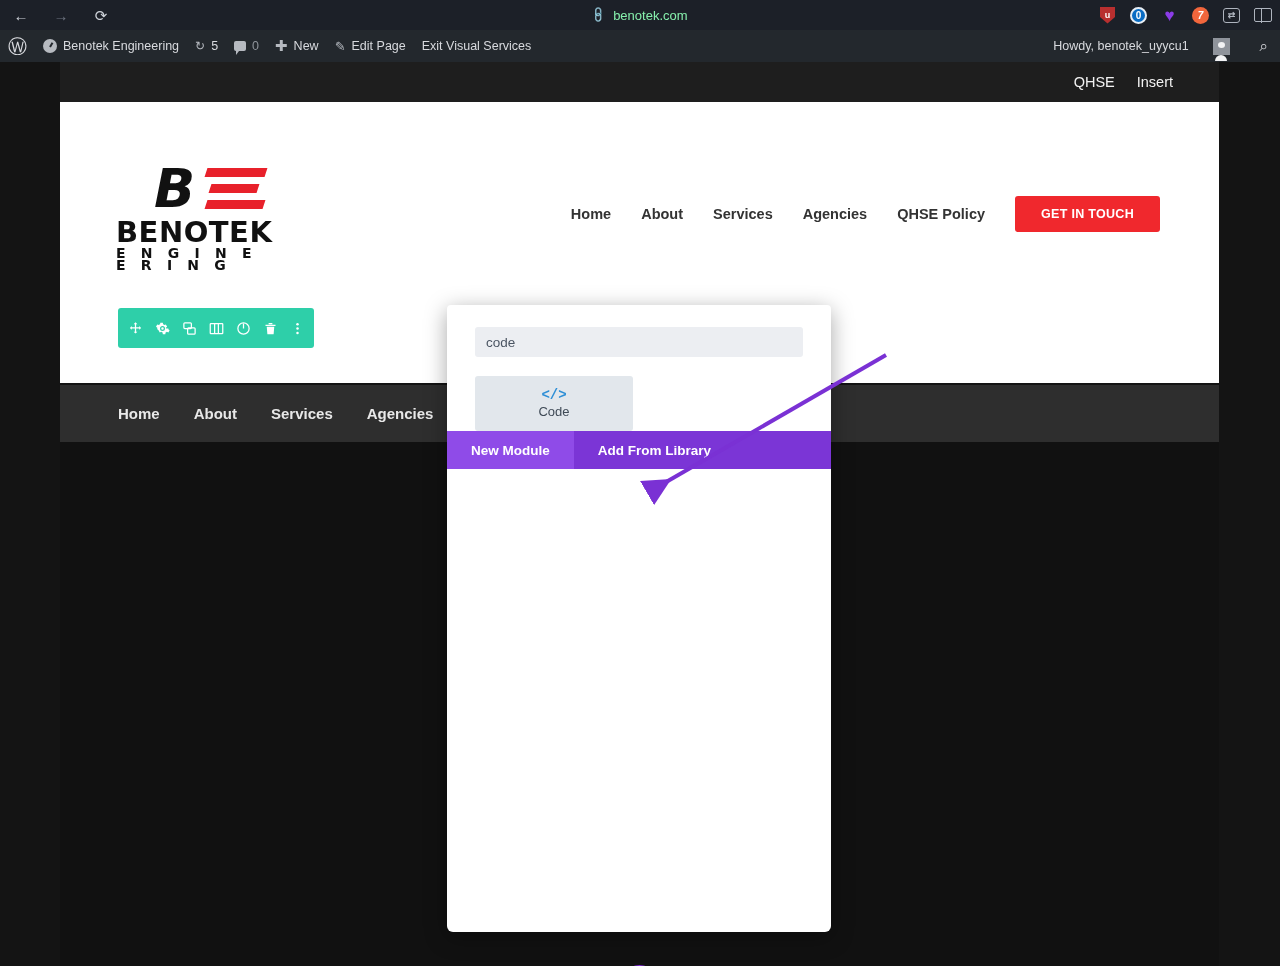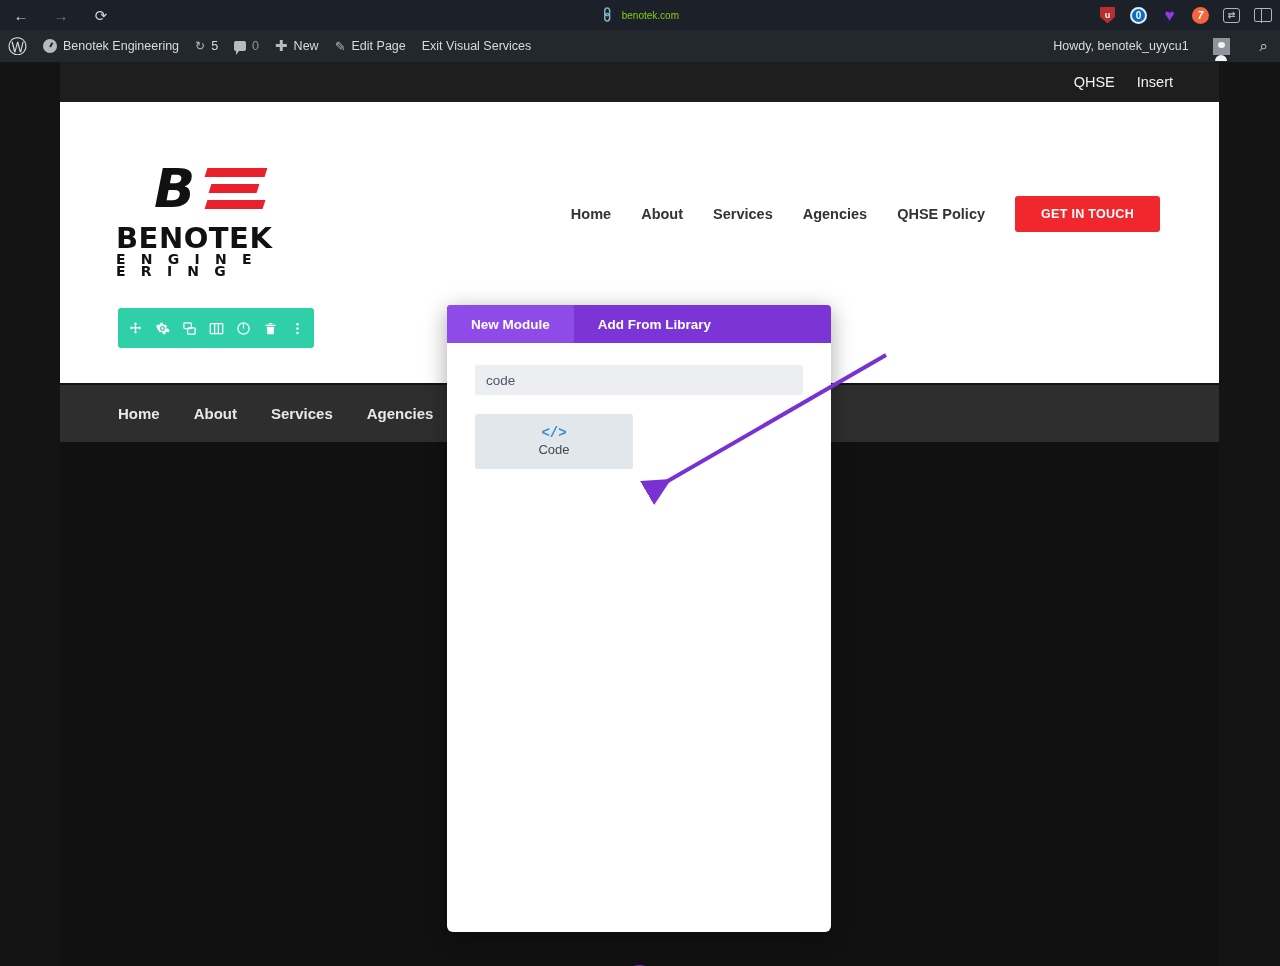--- a/index.html
+++ b/index.html
@@ -22,21 +22,21 @@
     color: #cfd3da; font-size: 15px; line-height: 1;
   }
   .nav-btn.dim { color: #6e7480; }
   .url-wrap {
     position: absolute; left: 0; right: 0; top: 0; height: 30px;
     display: flex; align-items: center; justify-content: center; gap: 7px;
     pointer-events: none;
   }
   .url-wrap > * { pointer-events: auto; }
   .url-icon { color: #9aa0aa; font-size: 11px; transform: rotate(-45deg); display:inline-block; }
-  .url-text { color: #84cc16; font-size: 10px; }
+  .url-text { color: #86efac; font-size: 13px; }
   .chrome-right {
     position: absolute; right: 8px; top: 0; height: 30px;
     display: flex; align-items: center; gap: 12px;
   }
   .ext { width: 19px; height: 19px; display: flex; align-items: center; justify-content: center;
          font-size: 10px; font-weight: bold; color: #fff; }
   .ext-shield {
     width: 15px; height: 17px; background: #b82f2f;
     clip-path: polygon(0 0, 100% 0, 100% 62%, 50% 100%, 0 62%);
     display: flex; align-items: center; justify-content: center;
@@ -102,21 +102,21 @@
     font-size: 54px; font-weight: 900; font-style: italic; color: #111;
     letter-spacing: -3px; line-height: 48px;
   }
   .logo-stripes { position: absolute; left: 52px; top: 3px; width: 62px; height: 44px; }
   .logo-stripes i { position: absolute; left: 0; height: 9px; background: #e8212b; display: block; }
   .logo-stripes i:nth-child(1) { top: 0; width: 60px; transform: skewX(-18deg); }
   .logo-stripes i:nth-child(2) { top: 16px; width: 48px; left: 4px; transform: skewX(-18deg); }
   .logo-stripes i:nth-child(3) { top: 32px; width: 58px; transform: skewX(-18deg); }
   .logo-name {
     font-family: "DejaVu Sans", sans-serif; font-size: 29px; font-weight: 900;
-    color: #111; letter-spacing: 0.5px; line-height: 30px; margin-top: 8px;
+    color: #111; letter-spacing: 0.5px; line-height: 30px; margin-top: 2px;
   }
   .logo-sub {
     font-family: "DejaVu Sans", sans-serif; font-size: 14px; font-weight: 700;
     color: #111; letter-spacing: 5.2px; line-height: 12px;
   }
   #main-nav {
     position: absolute; right: 0; top: 94px; display: flex; align-items: center; gap: 30px; padding-right: 59px;
   }
   .nav-link { color: #333333; font-size: 14.5px; font-weight: 700; white-space: nowrap; }
   .cta-btn {
@@ -356,32 +356,32 @@
     <span class="snav-link">Home</span>
     <span class="snav-link">About</span>
     <span class="snav-link">Services</span>
     <span class="snav-link">Agencies</span>
     <span class="snav-link">QHSE</span>
   </div>
 
   <div id="page-dark"></div>
 
   <div id="insert-module-modal">
-    <div id="modal-tabs">
-      <div class="m-tab active">New Module</div>
-      <div class="m-tab">Add From Library</div>
-    </div>
     <div id="modal-body">
       <input id="module-search" value="code" style="">
       <div id="module-grid">
         <div class="module-card">
           <span class="module-card-icon">&lt;/&gt;</span>
           <span class="module-card-label">Code</span>
         </div>
       </div>
+    </div>
+    <div id="modal-tabs">
+      <div class="m-tab active">New Module</div>
+      <div class="m-tab">Add From Library</div>
     </div>
   </div>
 
   <div id="divi-fab"></div>
 </div>
 
 <svg id="annotation-arrow">
   <defs>
     <marker id="ah" markerWidth="7" markerHeight="7" refX="5" refY="3.5" orient="auto">
       <path d="M7,0 L0,3.5 L7,7 Z" fill="#7a31d4"></path>

